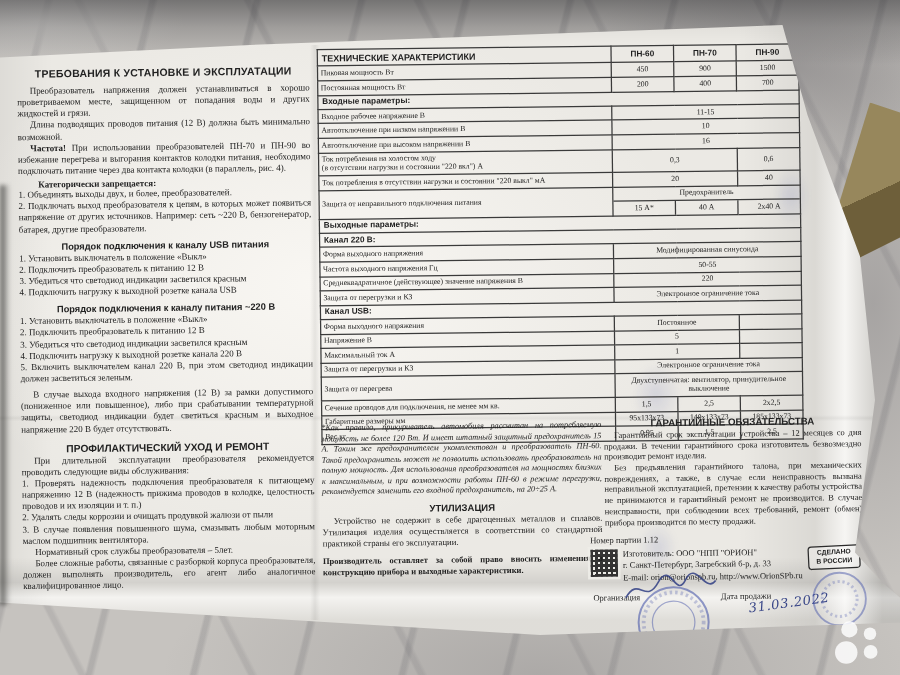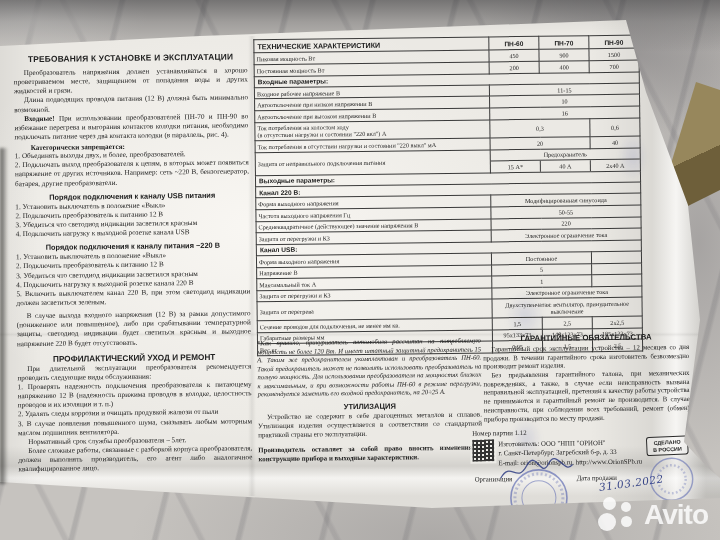--- a/index.html
+++ b/index.html
@@ -118,21 +118,21 @@
     <div class="smudge" style="left:505px;top:290px;width:40px;height:52px;"></div>
     <div class="smudge" style="left:618px;top:134px;width:30px;height:46px;"></div>
     <div class="smudge" style="left:510px;top:418px;width:32px;height:40px;"></div>
 
     <div class="doc">
 
       <div class="leftcol">
         <h1 class="doc-title">ТРЕБОВАНИЯ К УСТАНОВКЕ И ЭКСПЛУАТАЦИИ</h1>
         <p class="body-p">Преобразователь напряжения должен устанавливаться в хорошо проветриваемом месте, защищенном от попадания воды и других жидкостей и грязи.</p>
         <p class="body-p">Длина подводящих проводов питания (12 В) должна быть минимально возможной.</p>
-        <p class="body-p"><span class="warn-label">Входные!</span><span> При использовании преобразователей ПН-70 и ПН-90 во избежание перегрева и выгорания контактов колодки питания, необходимо подключать питание через два контакта колодки (в параллель, рис. 4).</span></p>
+        <p class="body-p"><span class="warn-label">Частота!</span><span> При использовании преобразователей ПН-70 и ПН-90 во избежание перегрева и выгорания контактов колодки питания, необходимо подключать питание через два контакта колодки (в параллель, рис. 4).</span></p>
         <p class="bold-serif">Категорически запрещается:</p>
         <ol class="num-list">
             <li>1. Объединять выходы двух, и более, преобразователей.</li>
             <li>2. Подключать выход преобразователя к цепям, в которых может появиться напряжение от других источников. Например: сеть ~220 В, бензогенератор, батарея, другие преобразователи.</li>
           </ol>
         <h2 class="sub-head">Порядок подключения к каналу USB питания</h2>
         <ol class="num-list">
             <li>1. Установить выключатель в положение «Выкл»</li>
             <li>2. Подключить преобразователь к питанию 12 В</li>
             <li>3. Убедиться что светодиод индикации засветился красным</li>
@@ -342,16 +342,15 @@
 
   <div class="edge-shadow"></div>
 
   <div class="watermark">
     <div class="avito-logo">
       <i class="d1"></i>
         <i class="d2"></i>
         <i class="d3"></i>
         <i class="d4"></i>
     </div>
-    <span class="avito-text">Avito</span>
   </div>
 
 </div>
 
 </body></html>

